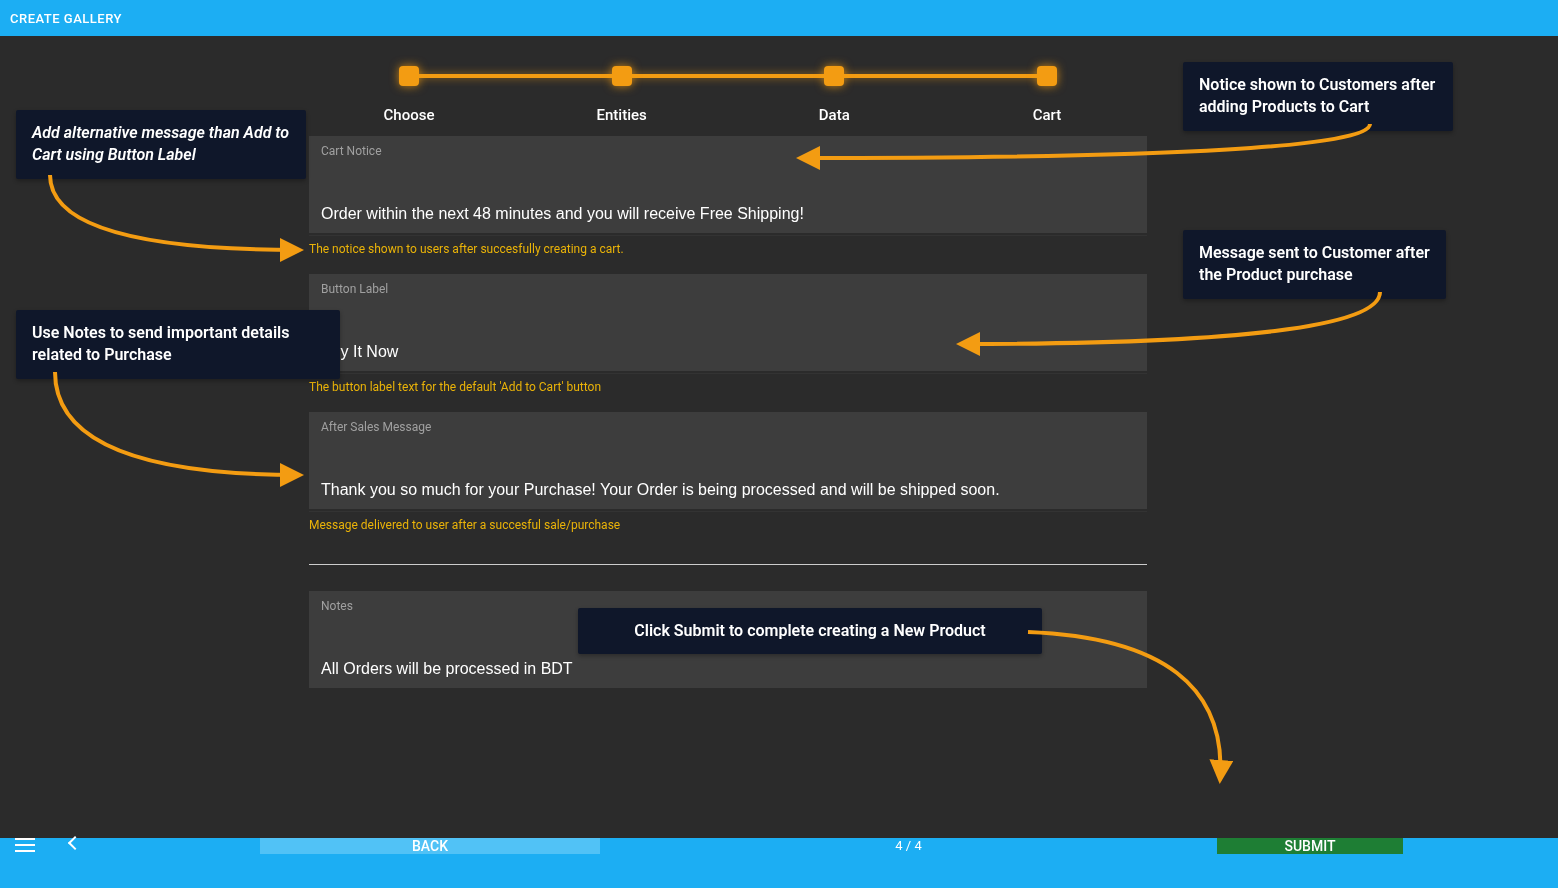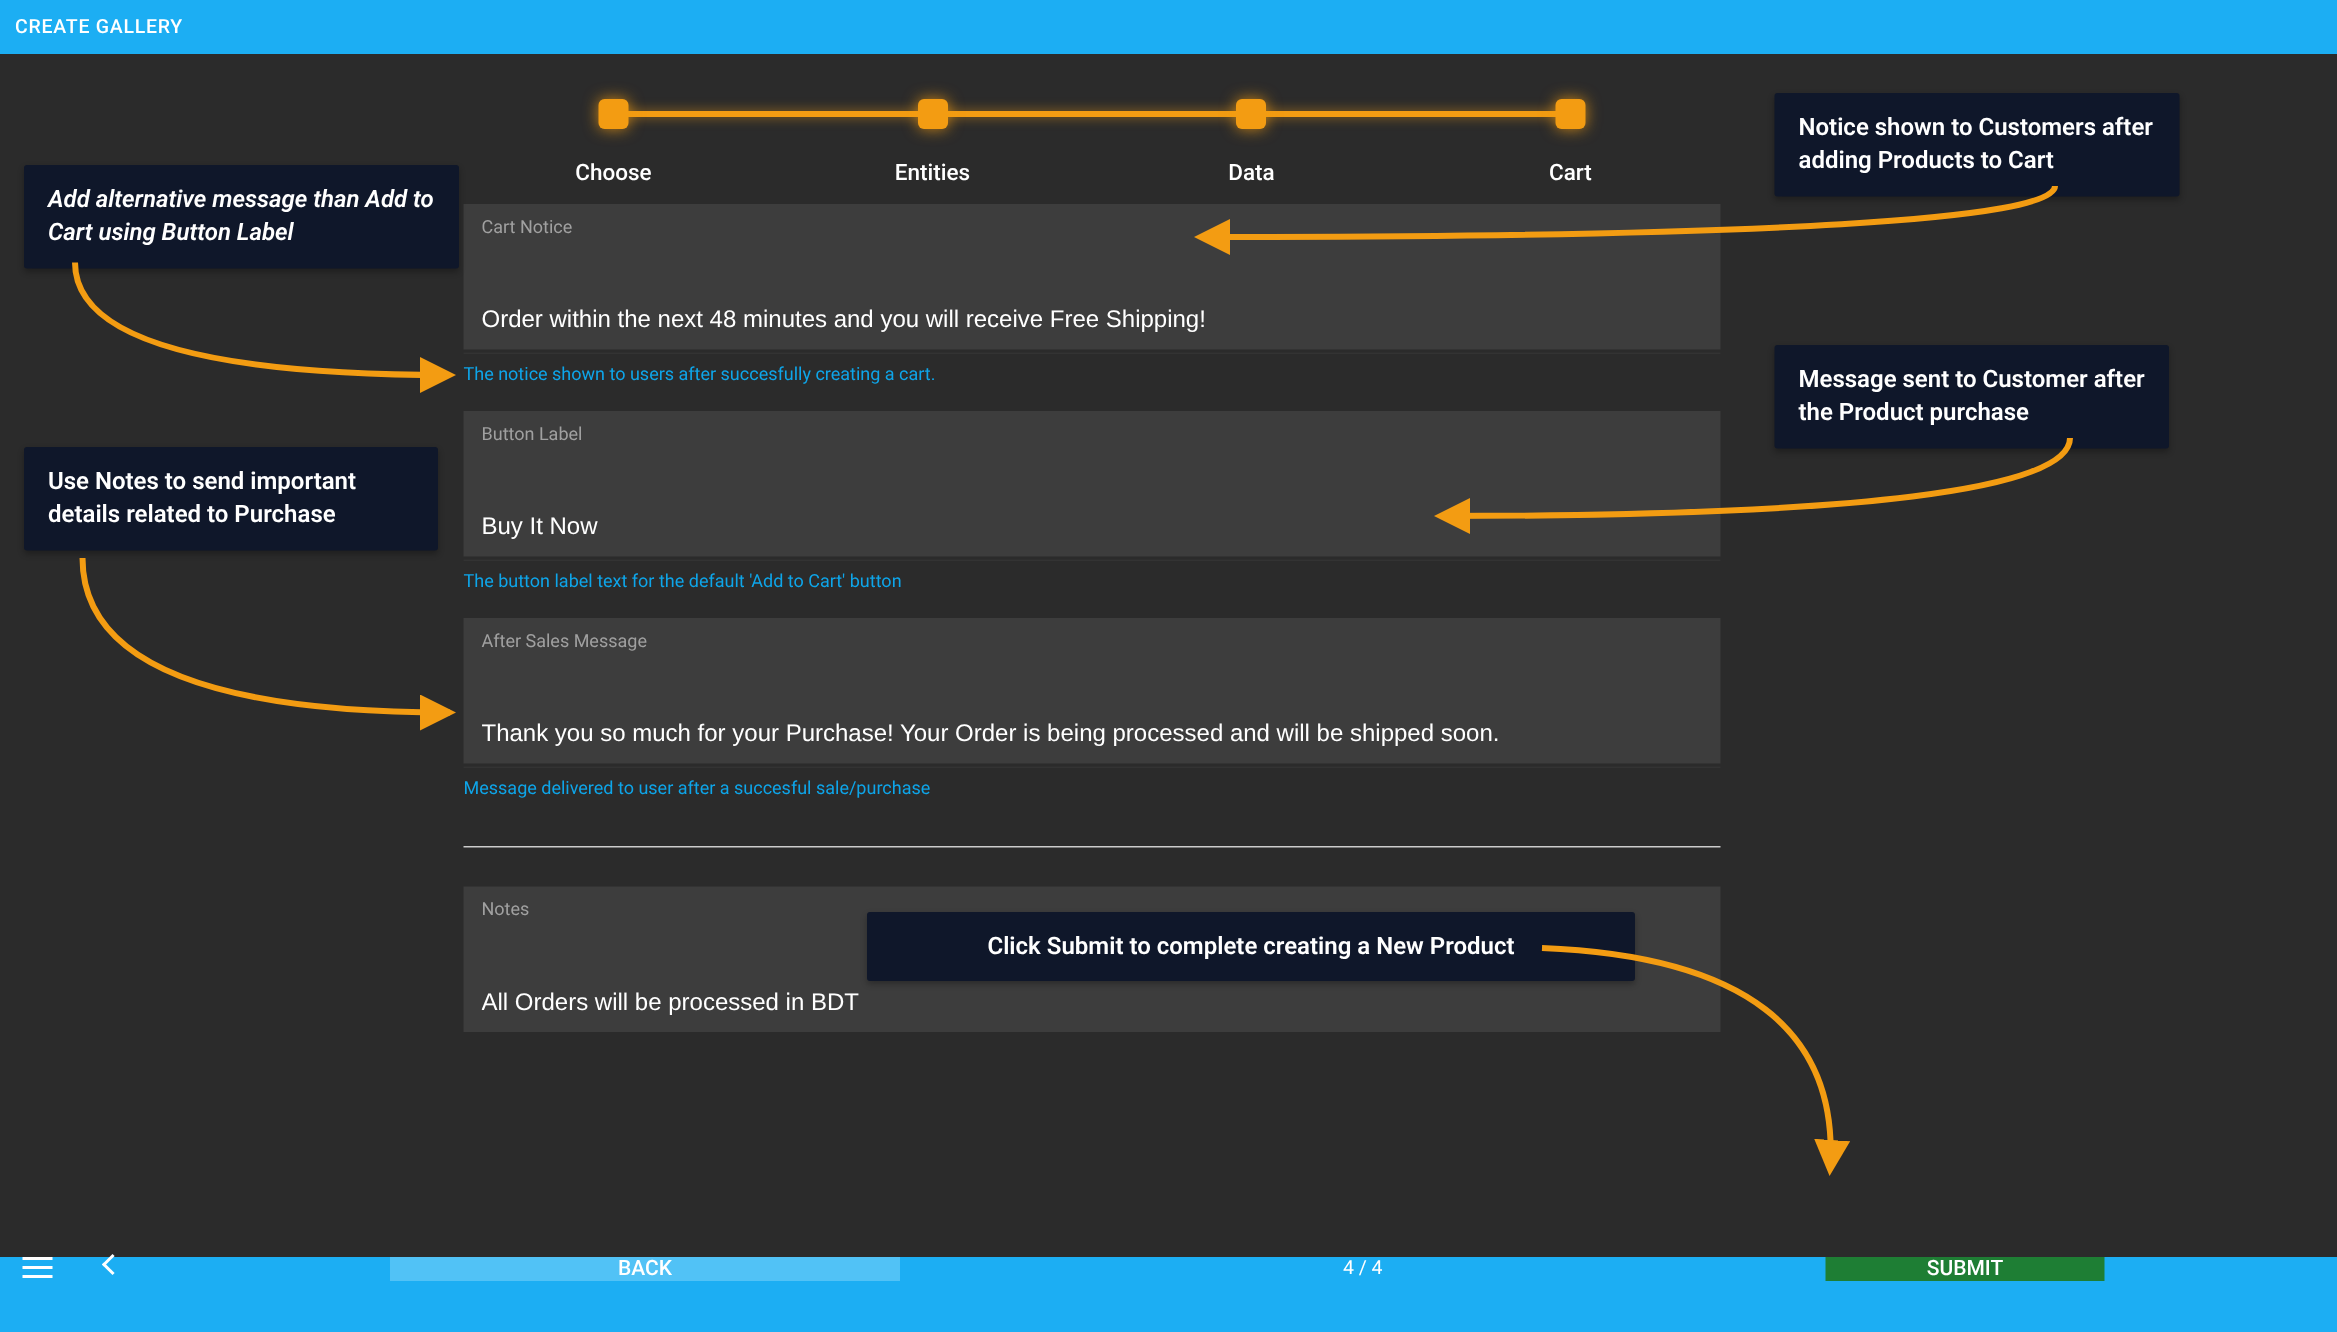--- a/index.html
+++ b/index.html
@@ -95,21 +95,21 @@
     .form-field-value {
       color: #fff;
       font-size: 16px;
       background: transparent;
       border: none;
       width: 100%;
       outline: none;
       margin-top: 43px;
     }
     .form-helper {
-      color: #0ea5e9;
+      color: #eab308;
       font-size: 12px;
       padding: 6px 0 18px 0;
       border-top: 1px solid #333;
     }
     .divider-line {
       height: 1px;
       background: #ccc;
       margin: 14px 0 26px 0;
     }
     .bottom-bar {
@@ -290,22 +290,22 @@
   </div>
   <div class="bottom-progress">4 / 4</div>
   <div class="bottom-submit">
     <span>SUBMIT</span>
   </div>
 </div>
 
 <div class="callout" style="top:62px; right:105px; width:270px;">Notice shown to Customers after adding Products to Cart</div>
 <div class="callout" style="top:110px; left:16px; width:290px;font-style:italic;">Add alternative message than Add to Cart using Button Label</div>
 <div class="callout" style="top:230px; right:112px; width:263px;">Message sent to Customer after the Product purchase</div>
-<div class="callout" style="top:298px; left:16px; width:276px;">Use Notes to send important details related to Purchase</div>
-<div class="callout" style="top:608px; left:578px; width:512px; text-align:center;">Click Submit to complete creating a New Product</div>
+<div class="callout" style="top:310px; left:16px; width:324px;">Use Notes to send important details related to Purchase</div>
+<div class="callout" style="top:608px; left:578px; width:464px; text-align:center;">Click Submit to complete creating a New Product</div>
 
 <svg class="annotation-svg">
   <defs>
     <marker id="arrowhead" markerWidth="6" markerHeight="6" refX="5" refY="3" orient="auto">
       <polygon class="arrow-head" points="0 0, 6 3, 0 6"></polygon>
     </marker>
   </defs>
 
   <path class="arrow-path" d="M 1370 124 Q 1370 158, 800 158" marker-end="url(#arrowhead)"></path>
 

